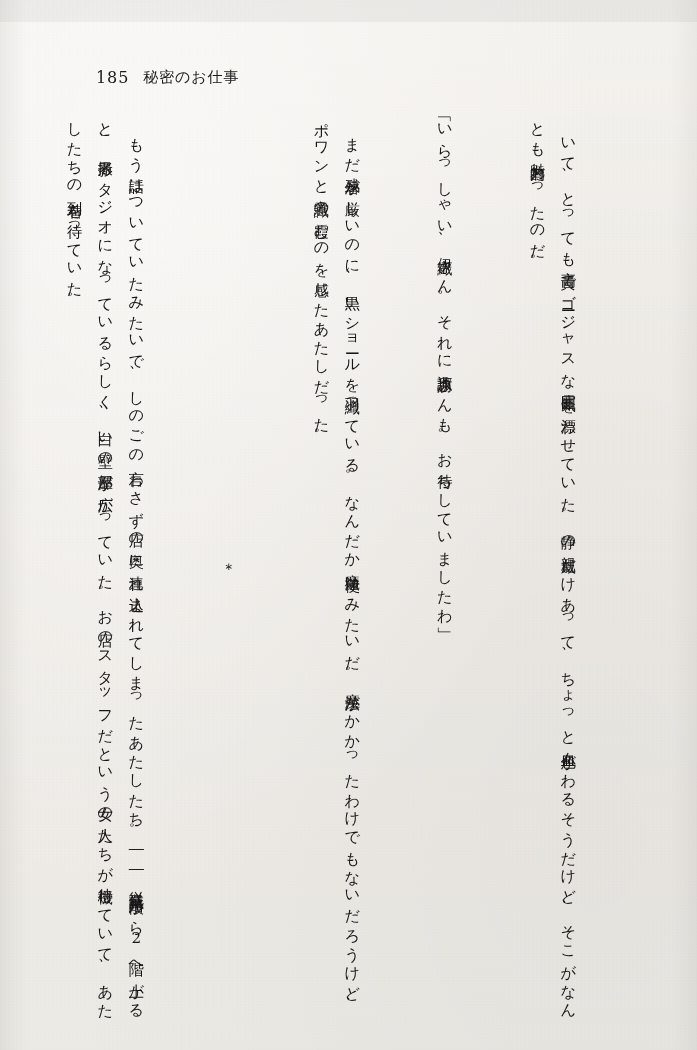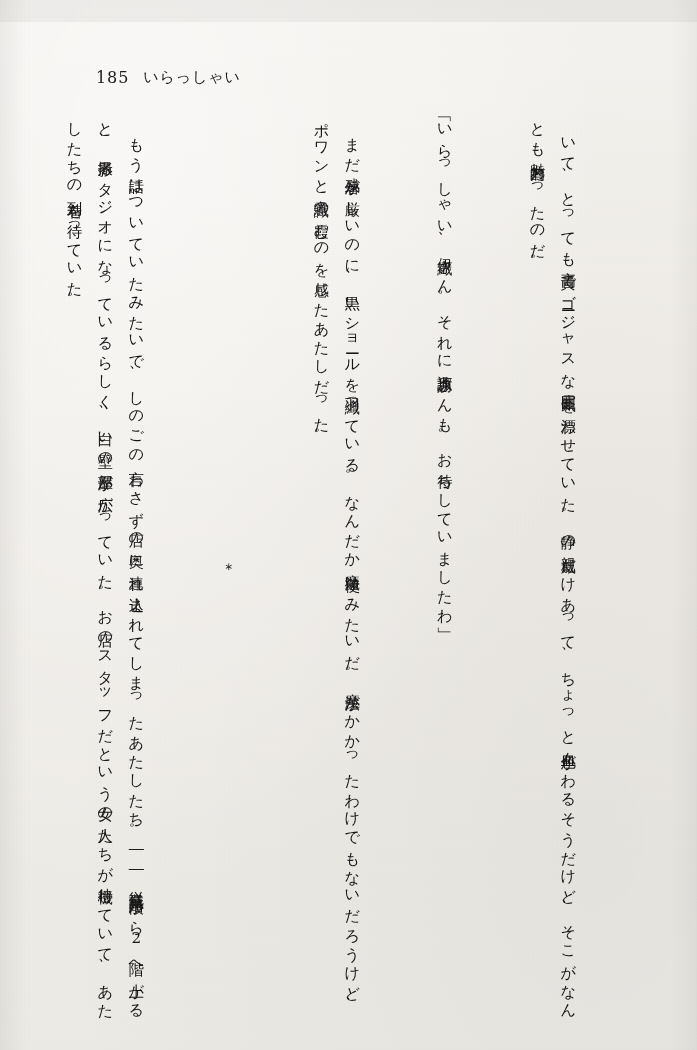--- a/index.html
+++ b/index.html
@@ -106,21 +106,21 @@
 </head>
 <body>
 
 <div class="paper"></div>
 <div class="grain"></div>
 
 <div class="page">
 
   <div class="running-head">
     <span class="folio">185</span>
-    <span class="chaptitle">いらっしゃい</span>
+    <span class="chaptitle">秘密のお仕事</span>
   </div>
 
   <div class="body-text">
     <p>いて、とっても高貴でゴージャスな雰囲気を漂わせていた。静の親戚だけあって、ちょっと血色がわるそうだけど、そこがなんとも魅力的だったのだ。</p>
     <p class="noindent">「いらっしゃい、伊織さん。それに諏訪原さんも。お待ちしていましたわ」</p>
     <p>まだ残暑が厳しいのに、黒いショールを羽織っている。なんだか魔法使いみたいだ。魔法がかかったわけでもないだろうけど、ポワンと意識の霞むのを感じたあたしだった。</p>
     <p class="sep"><span class="sep-mark">＊</span></p>
     <p>もう話はついていたみたいで、しのごの言わさず店の奥に連れ込まれてしまったあたしたち。――従業員階段から2階へ上がると、撮影スタジオになっているらしく、白い壁の部屋が広がっていた。お店のスタッフだという女の人たちが待機していて、あたしたちの到着を待っていた。</p>
     
     

